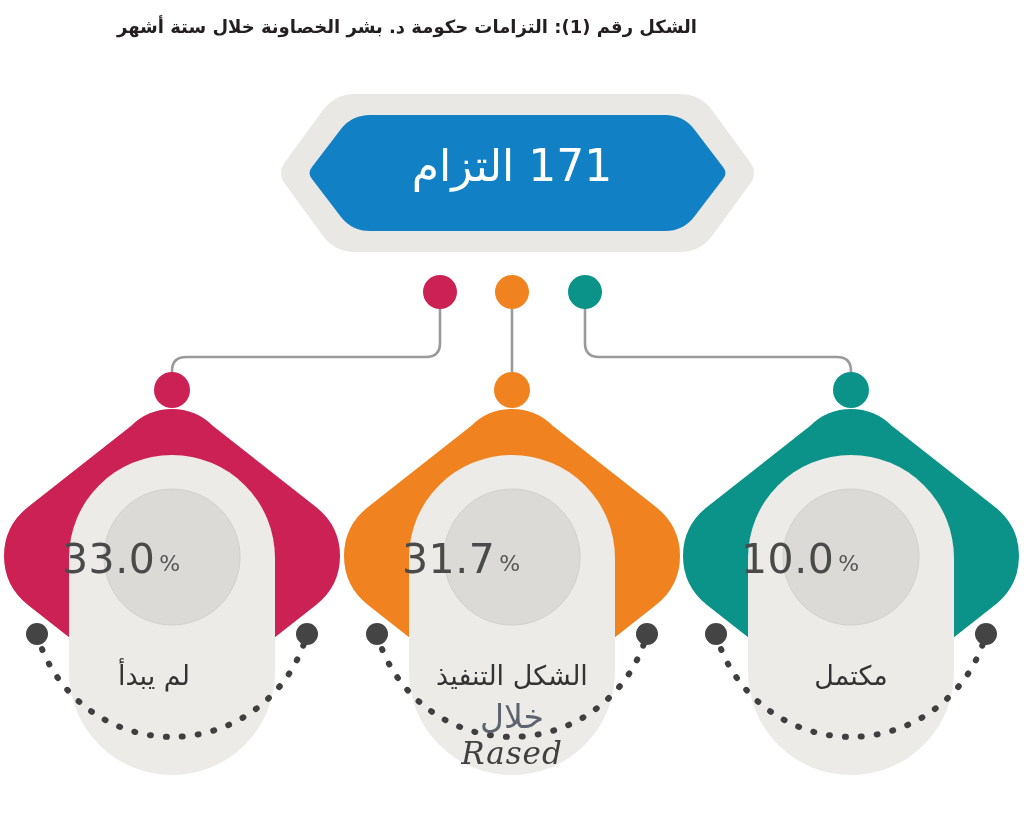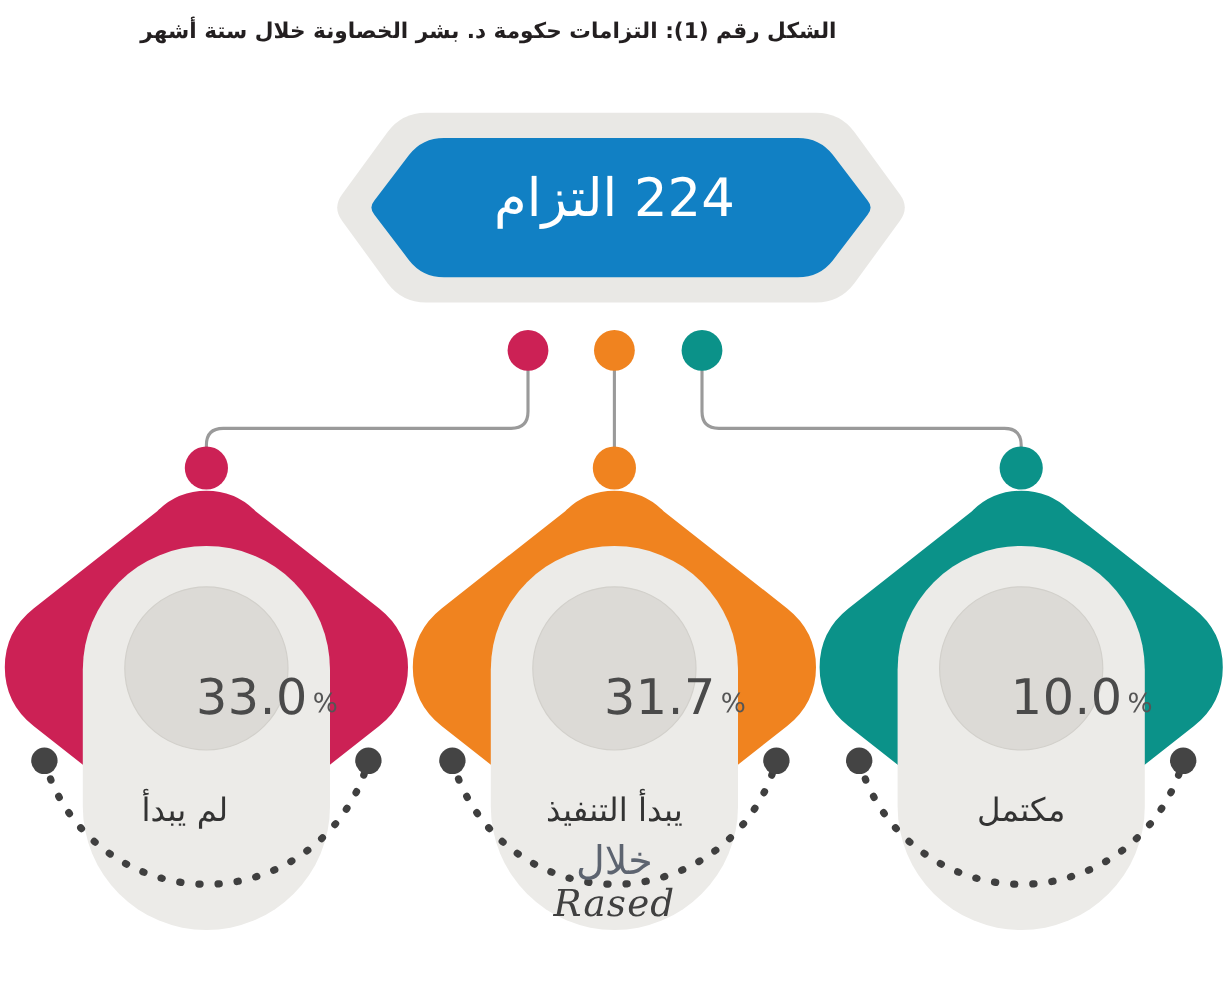--- a/index.html
+++ b/index.html
@@ -56,28 +56,27 @@
     color: #ffffff;
     font-size: 44px;
     font-weight: 400;
     letter-spacing: 1px;
     white-space: nowrap;
   }
 
   .pct {
     position: absolute;
     width: 220px;
-    text-align: right;
+    text-align: left;
     color: #4a4a4a;
     font-size: 41px;
     font-weight: 400;
     letter-spacing: 0.5px;
     white-space: nowrap;
     direction: ltr;
-    margin-top: 22px;
   }
   .pct .sym {
     font-size: 22px;
     vertical-align: 2px;
     margin-left: 4px;
     color: #555;
   }
 
   .card-label {
     position: absolute;
@@ -237,31 +236,31 @@
                Q 827 409 851 409 Z"></path>
       <rect x="748" y="455" width="206" height="320" rx="103" ry="103" fill="#ECEBE8"></rect>
       <circle cx="851" cy="557" r="68" fill="#DCDAD6" stroke="#d2d0cb" stroke-width="1"></circle>
       <path fill="none" stroke="#3f3f3f" stroke-width="6" stroke-linecap="round" stroke-dasharray="1 15" d="M 716 634 A 140 140 0 0 0 986 634"></path>
       <circle cx="716" cy="634" r="11" fill="#444444"></circle>
       <circle cx="986" cy="634" r="11" fill="#444444"></circle>
       <circle cx="851" cy="390" r="18" fill="#0B9289"></circle>
     </g>
   </svg>
 
-  <div class="hdr-label">224 التزام</div>
+  <div class="hdr-label">171 التزام</div>
 
   <div class="pct" style="left:62px; top:535px;">
     <span>33.0</span><span class="sym">%</span>
   </div>
   <div class="card-label" style="left:4px; top:660px;">لم يبدأ</div>
 
   <div class="pct" style="left:402px; top:535px;">
     <span>31.7</span><span class="sym">%</span>
   </div>
-  <div class="card-label" style="left:362px; top:660px;">يبدأ التنفيذ</div>
+  <div class="card-label" style="left:362px; top:660px;">الشكل التنفيذ</div>
 
   <div class="pct" style="left:741px; top:535px;">
     <span>10.0</span><span class="sym">%</span>
   </div>
   <div class="card-label" style="left:701px; top:660px;">مكتمل</div>
 
   <div class="wm" style="left:362px; top:700px;">
     <div class="wm-ar">خلال</div>
     <div class="wm-lat">Rased</div>
   </div>

